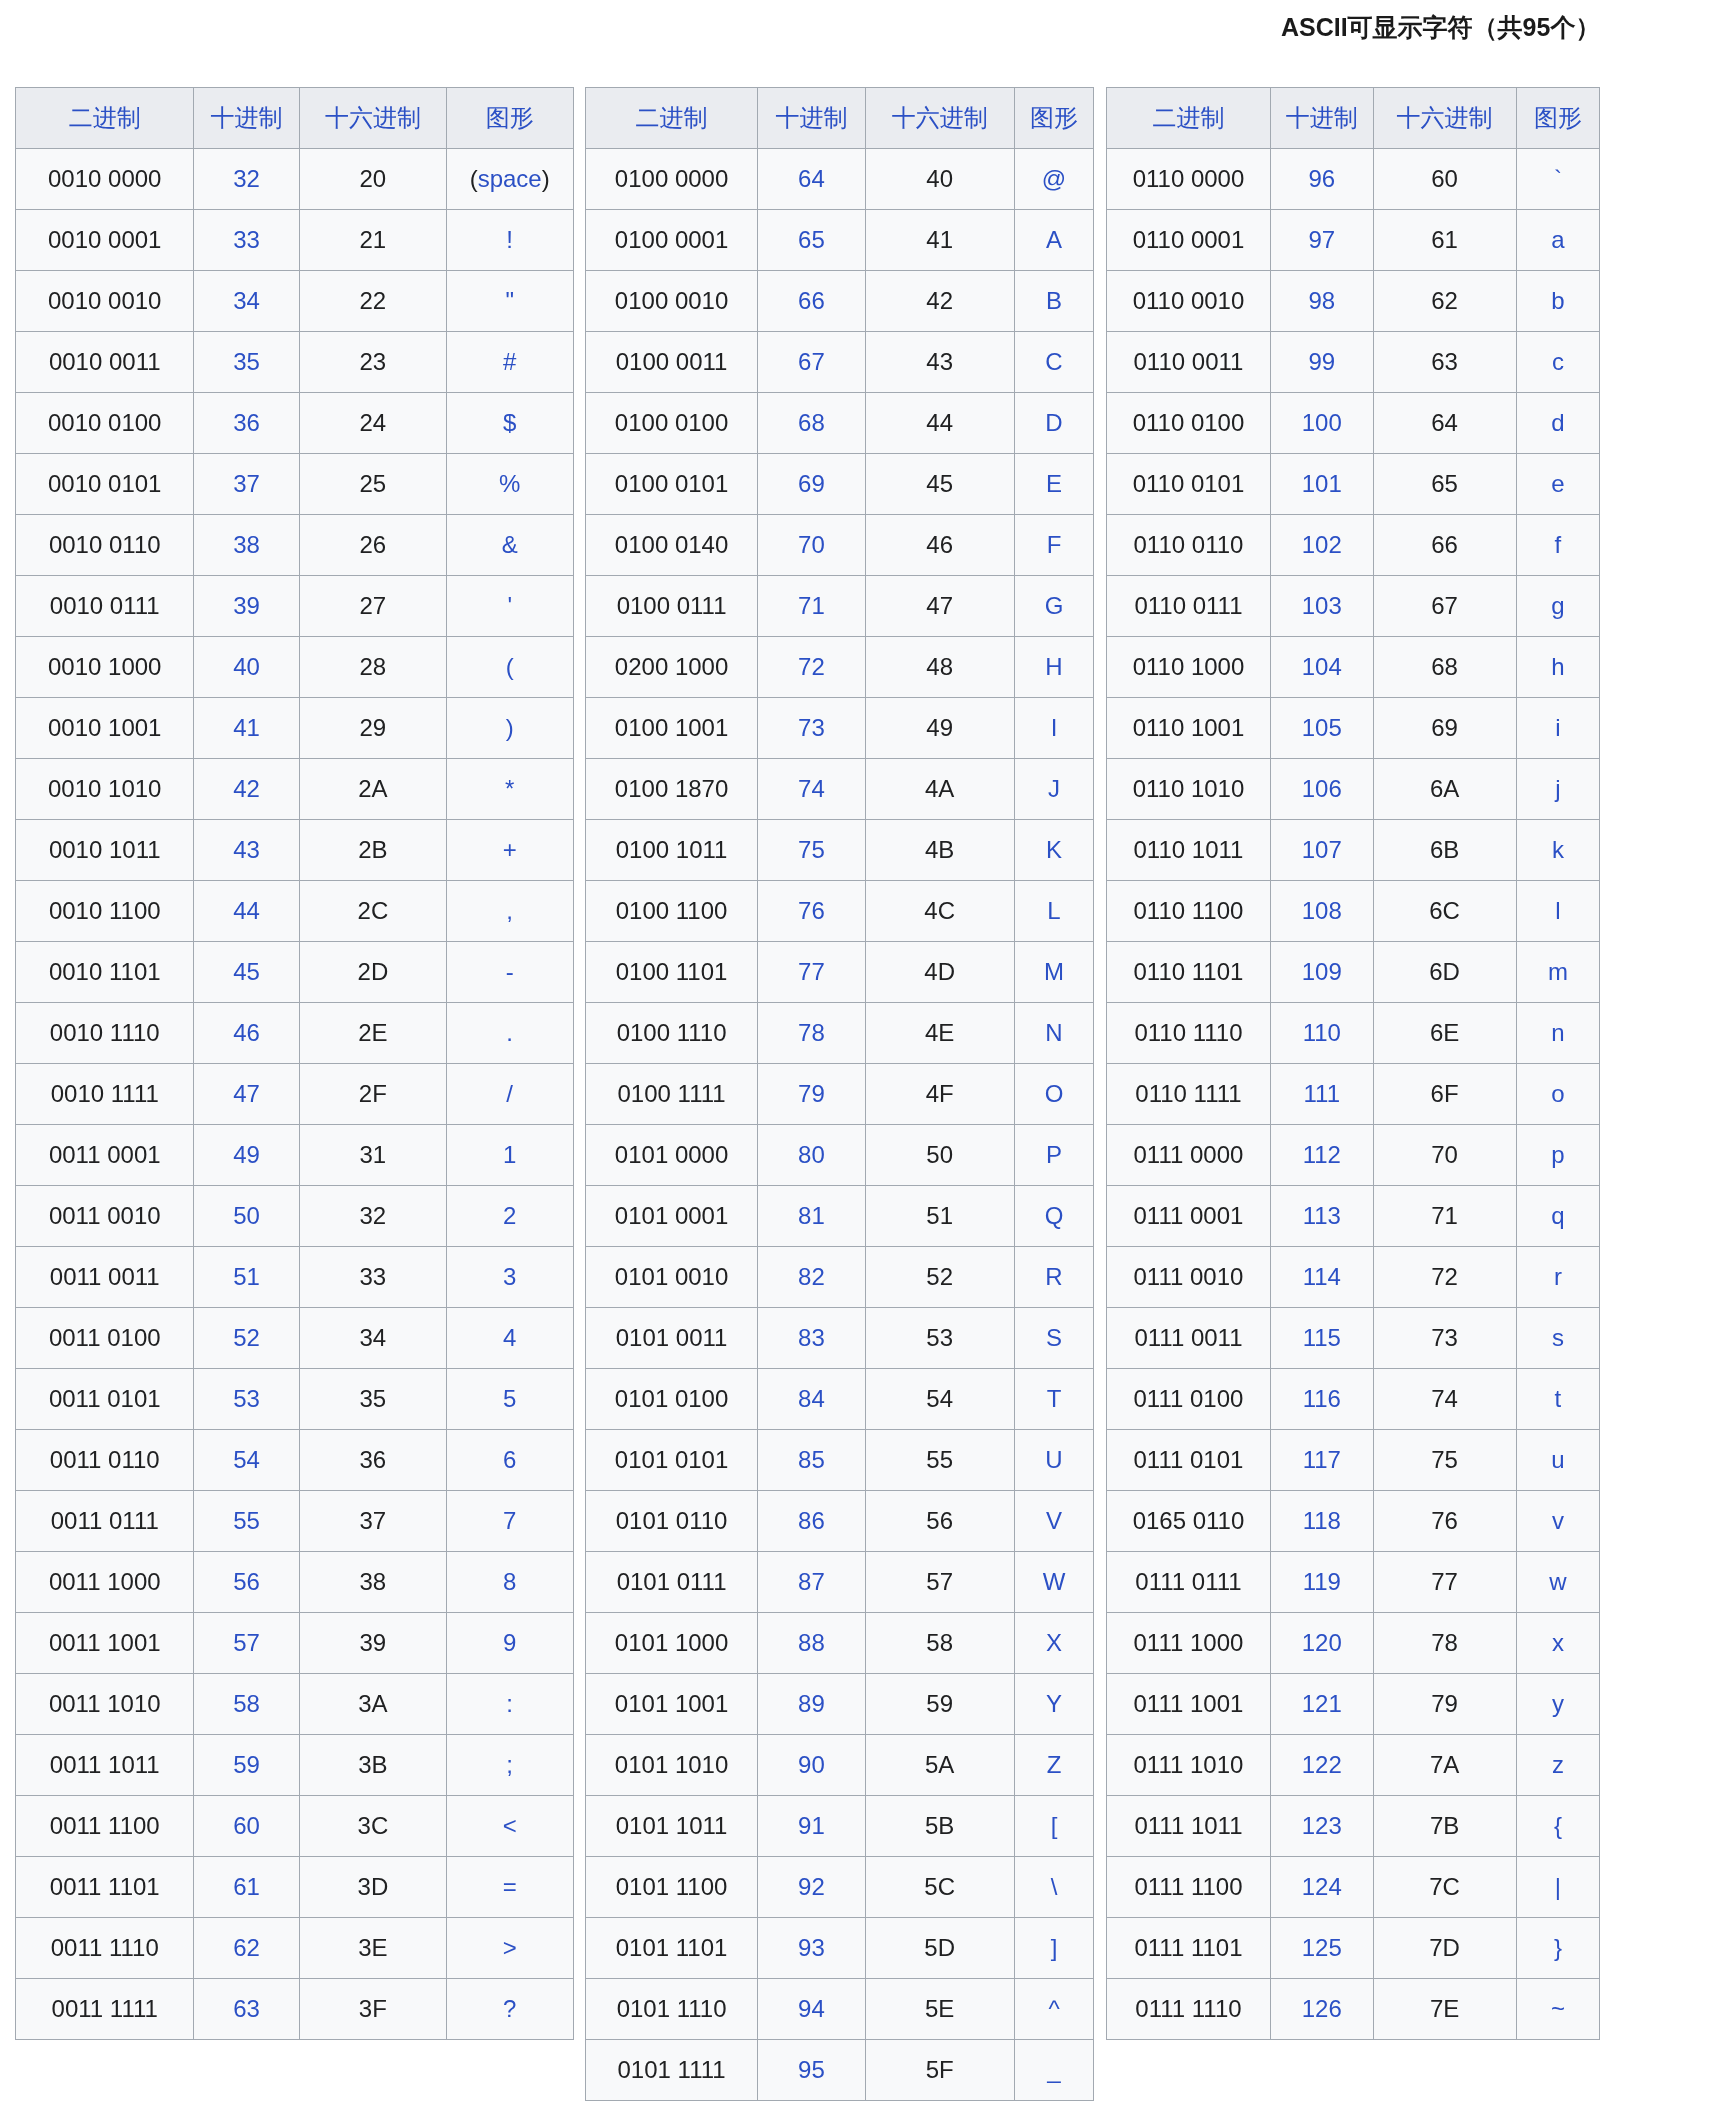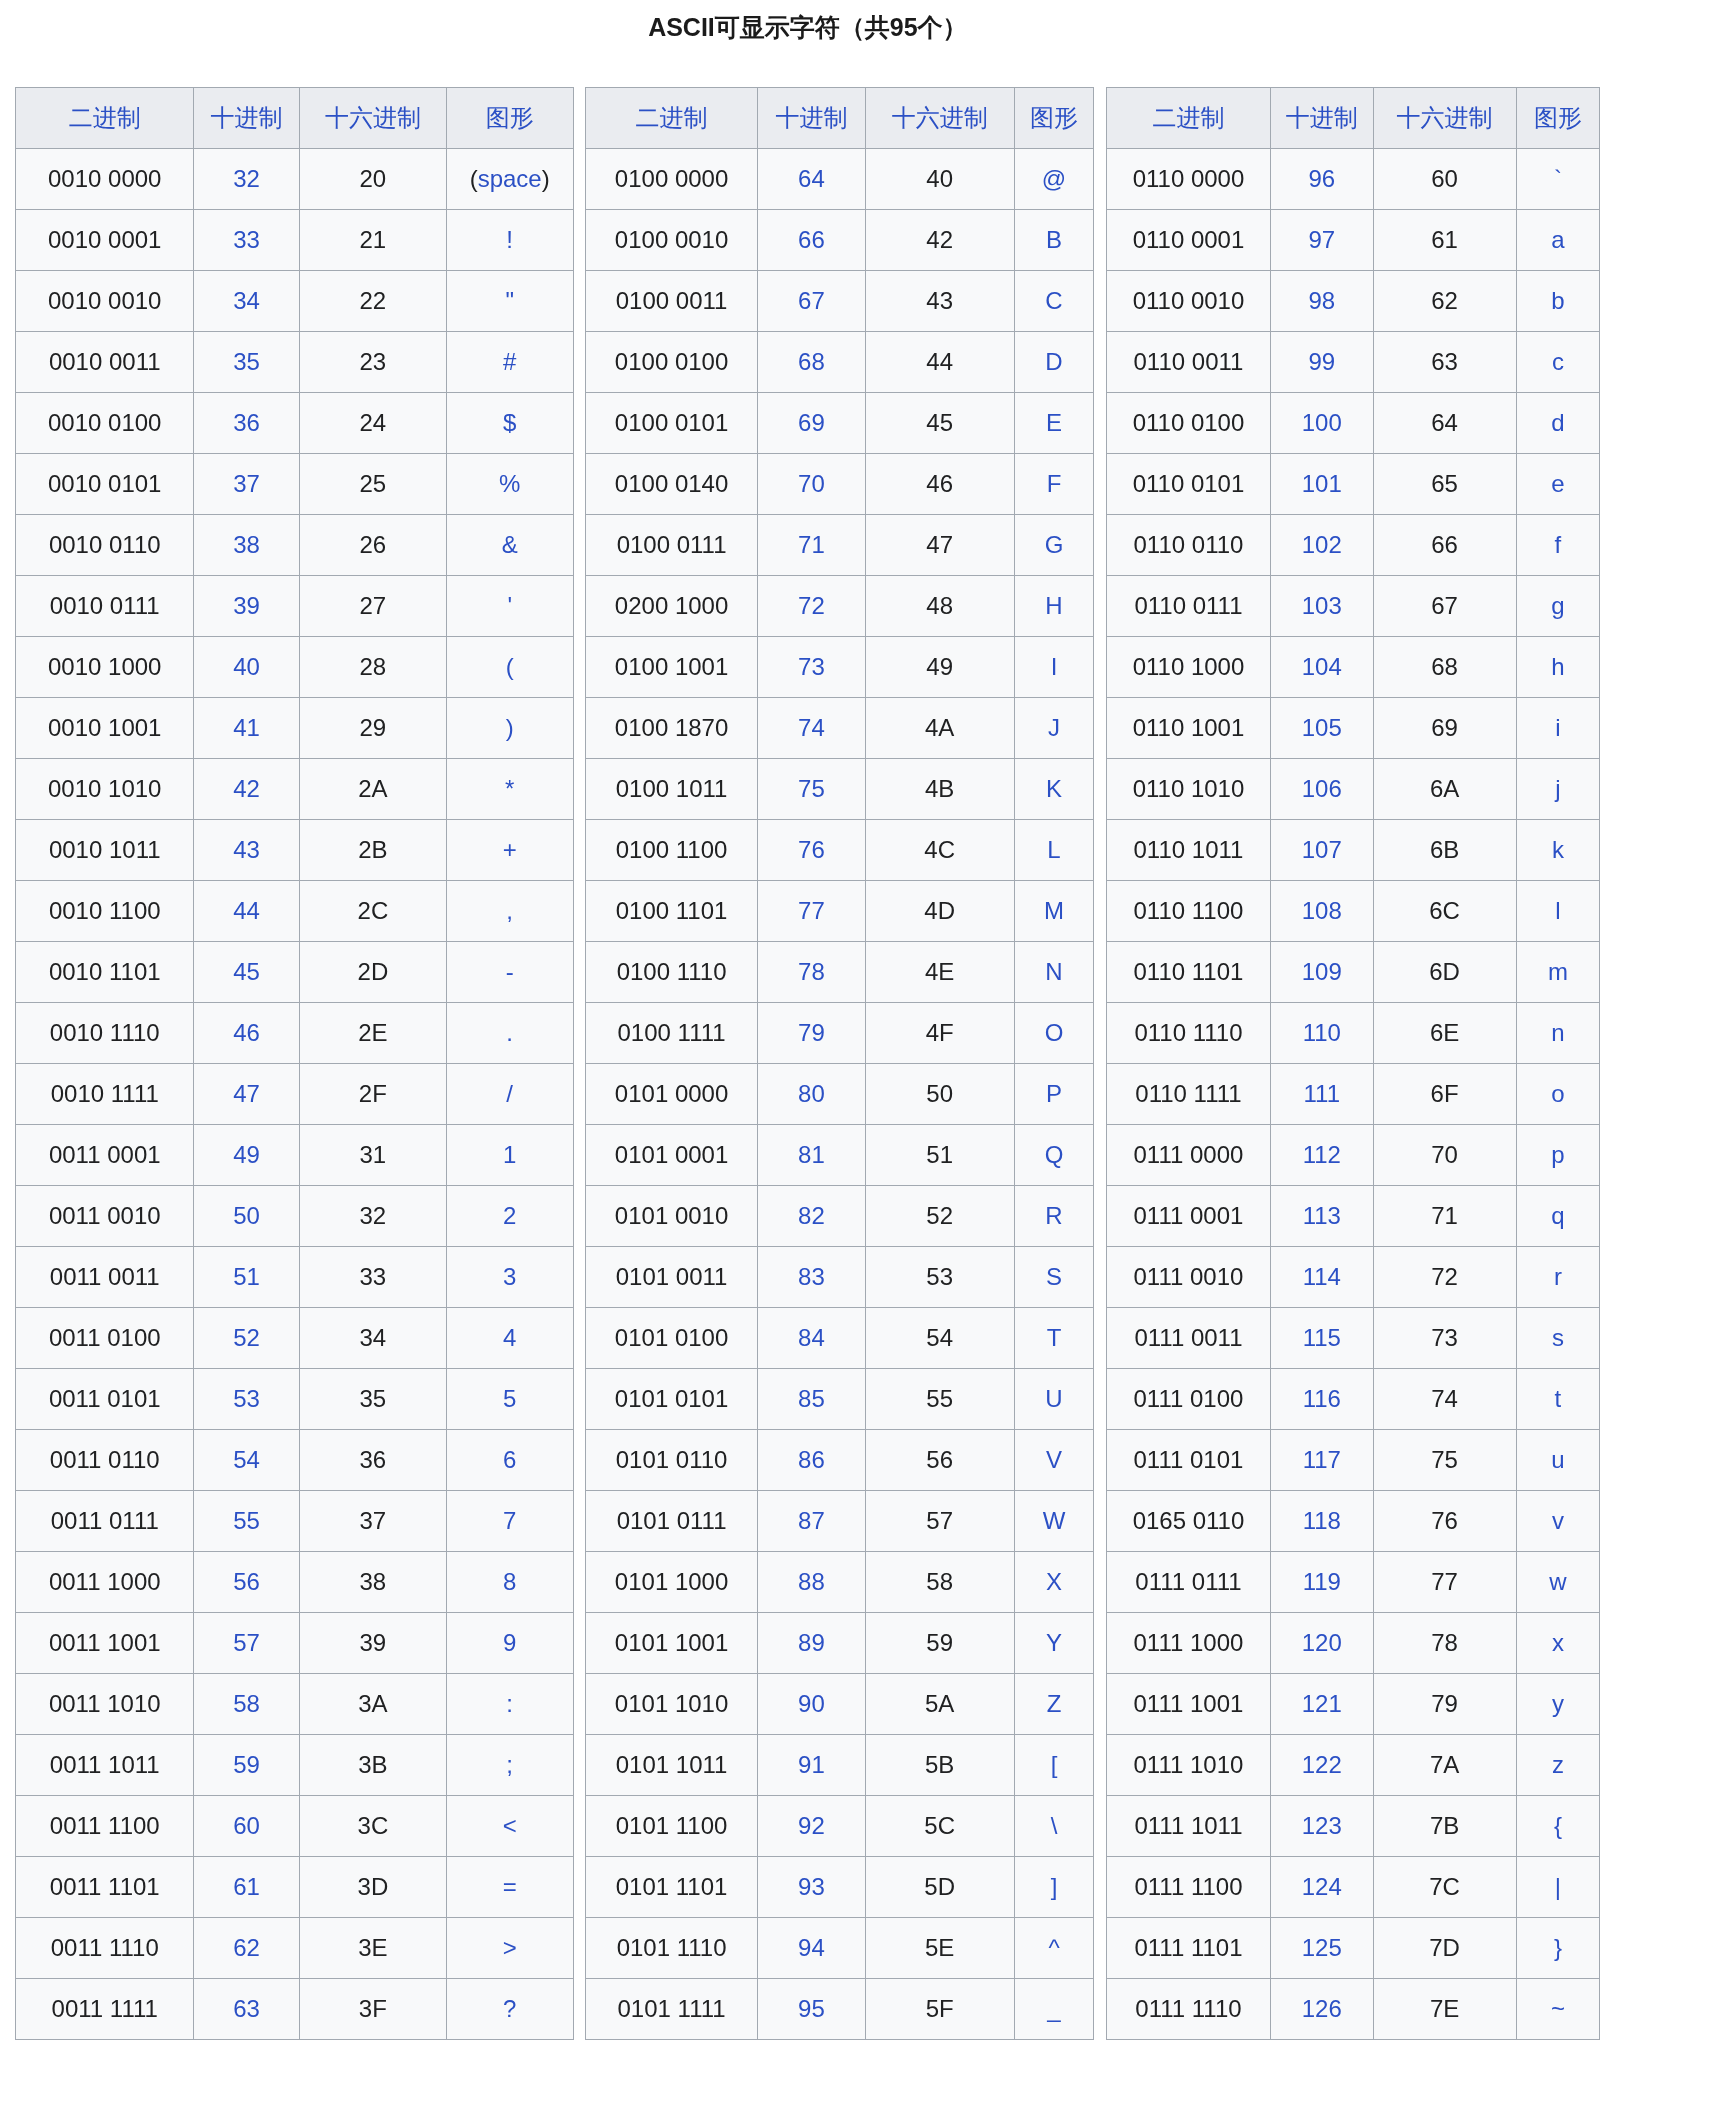--- a/index.html
+++ b/index.html
@@ -6,21 +6,21 @@
   body {
     width: 1734px;
     min-height: 2116px;
     font-family: "Liberation Sans", "DejaVu Sans", sans-serif;
     color: #202122;
     box-sizing: border-box;
   }
   .content { width: 1585px; margin-left: 15.4px; }
   .page-title {
     padding-top: 11.6px;
-    text-align: center;
+    text-align: right;
     font-size: 25px;
     font-weight: bold;
     line-height: 1.25;
     color: #1b1b1b;
   }
   .tables {
     display: flex;
     align-items: flex-start;
     margin-top: 44px;
   }
@@ -277,20 +277,26 @@
           </tr>
         </thead>
         <tbody>
           <tr>
             <td>0100 0000</td>
             <td><span class="link">64</span></td>
             <td>40</td>
             <td><span class="link">@</span></td>
           </tr>
           <tr>
+            <td>0100 0001</td>
+            <td><span class="link">65</span></td>
+            <td>41</td>
+            <td><span class="link">A</span></td>
+          </tr>
+          <tr>
             <td>0100 0010</td>
             <td><span class="link">66</span></td>
             <td>42</td>
             <td><span class="link">B</span></td>
           </tr>
           <tr>
             <td>0100 0011</td>
             <td><span class="link">67</span></td>
             <td>43</td>
             <td><span class="link">C</span></td>

